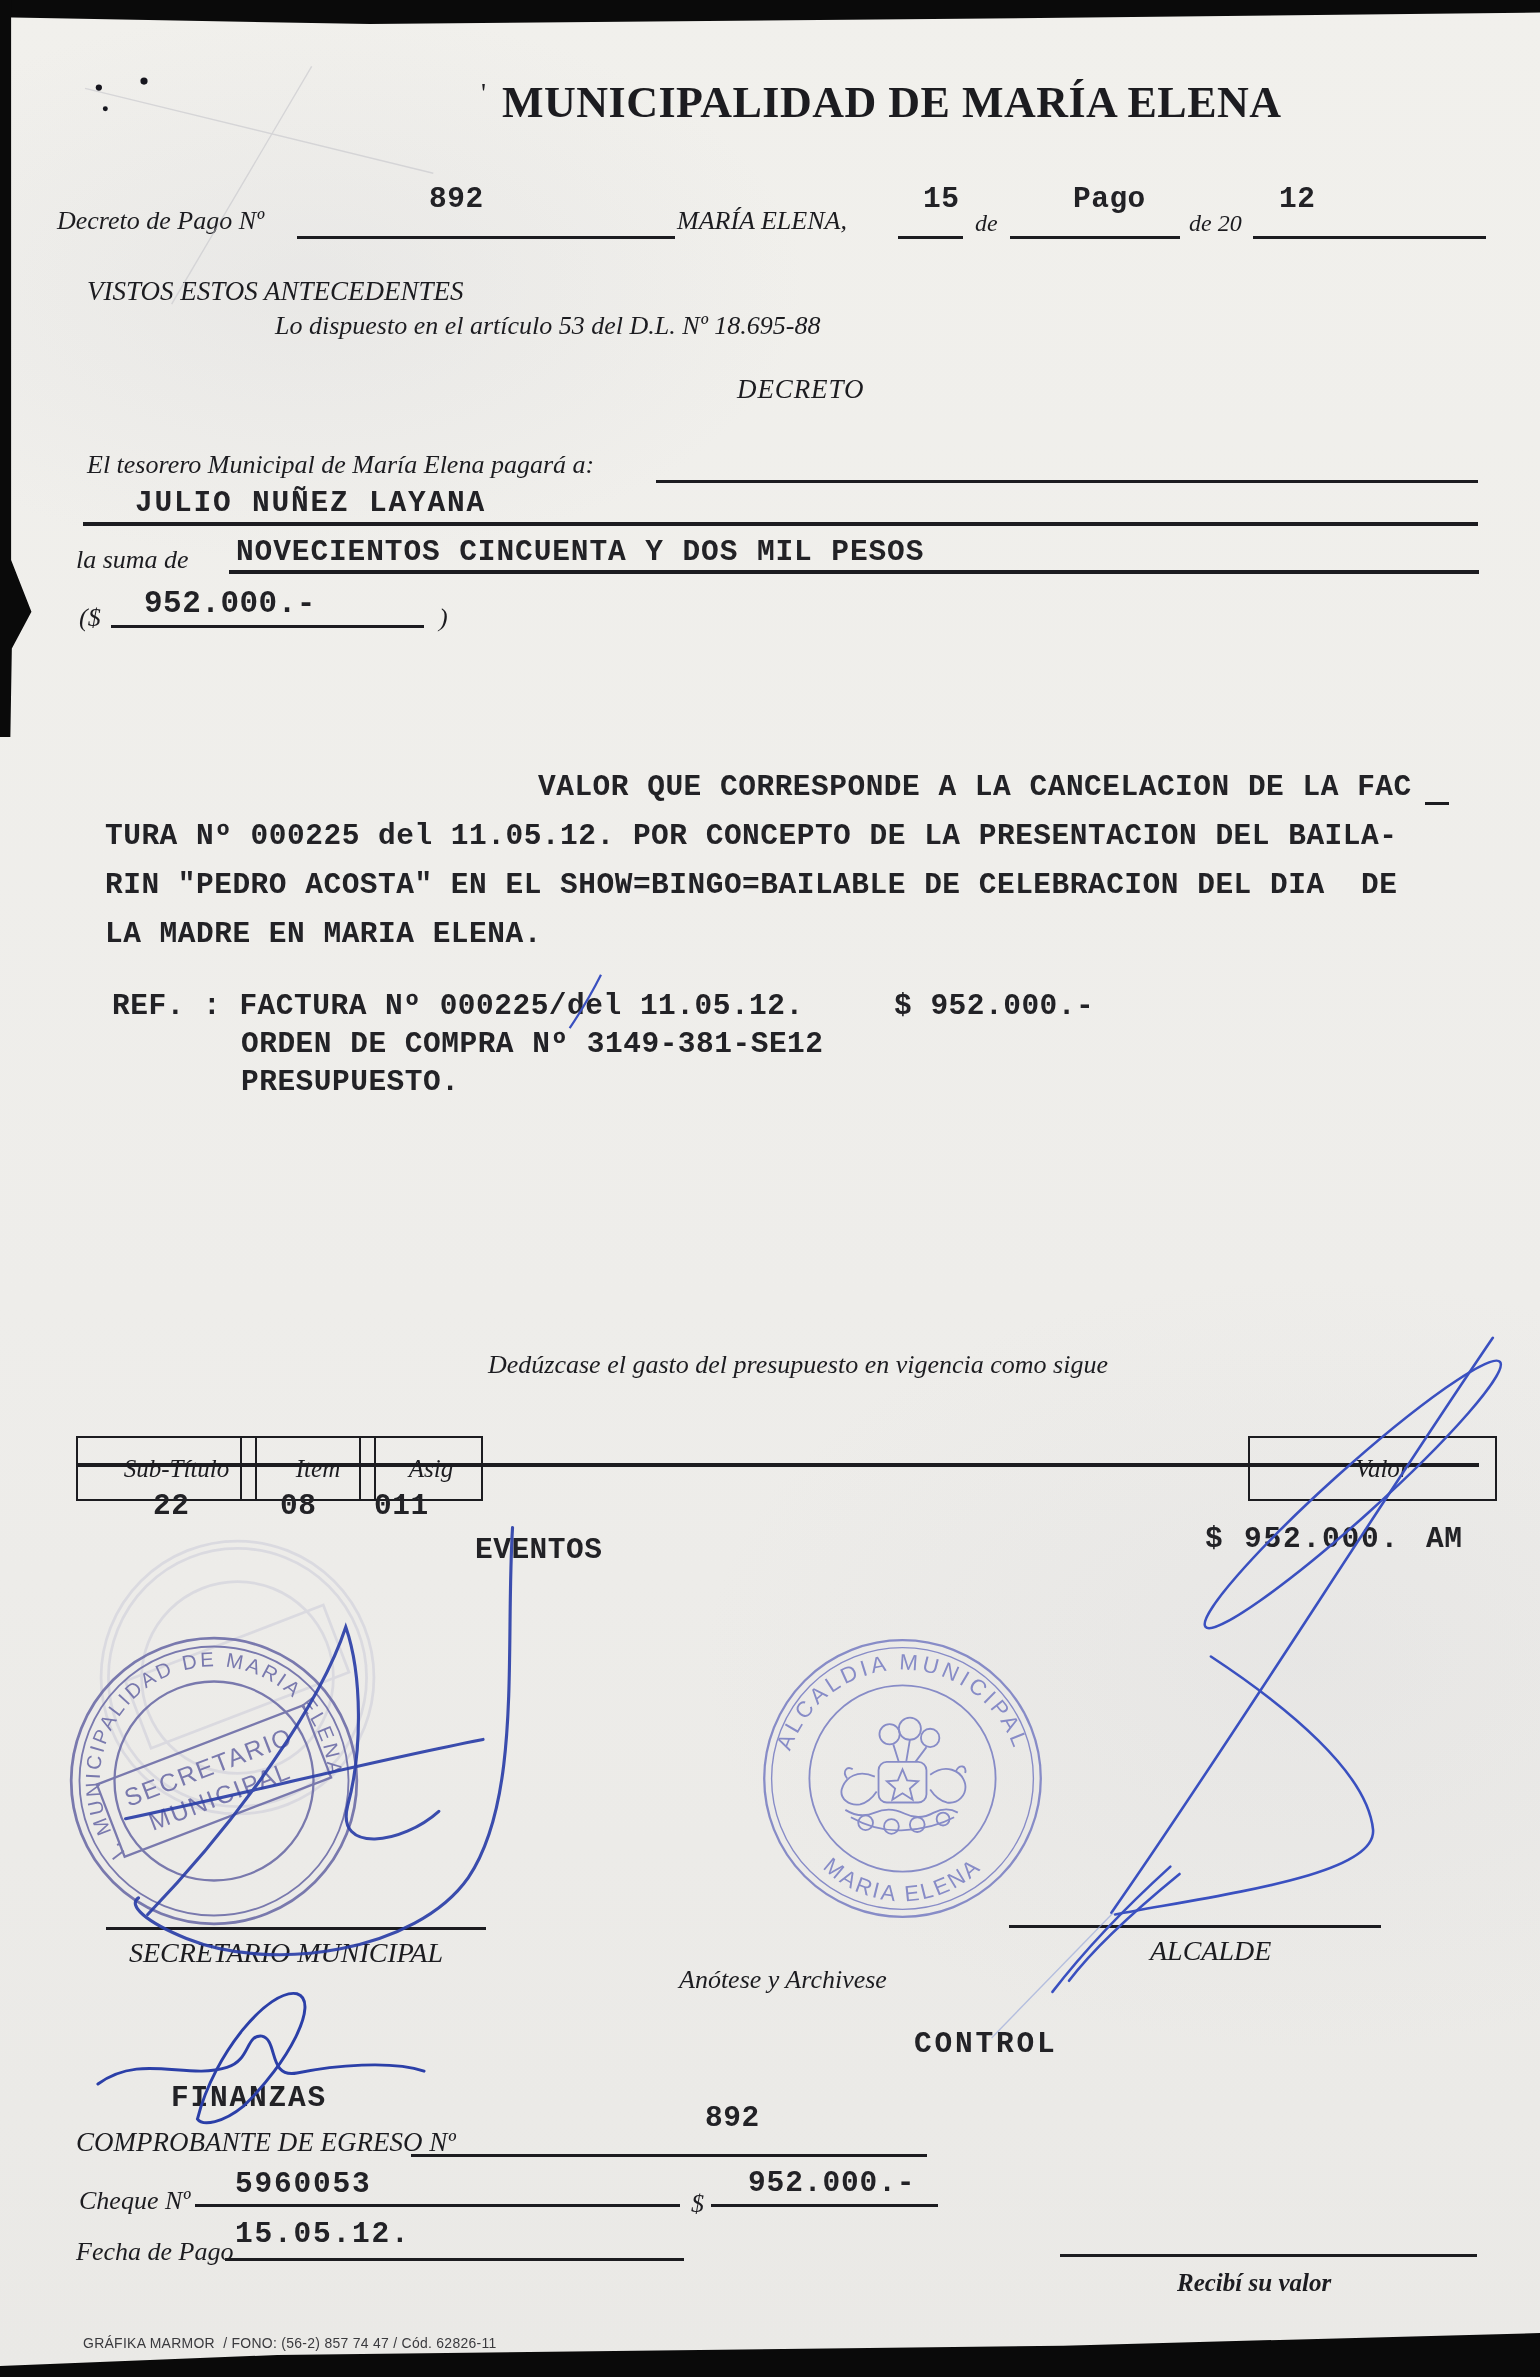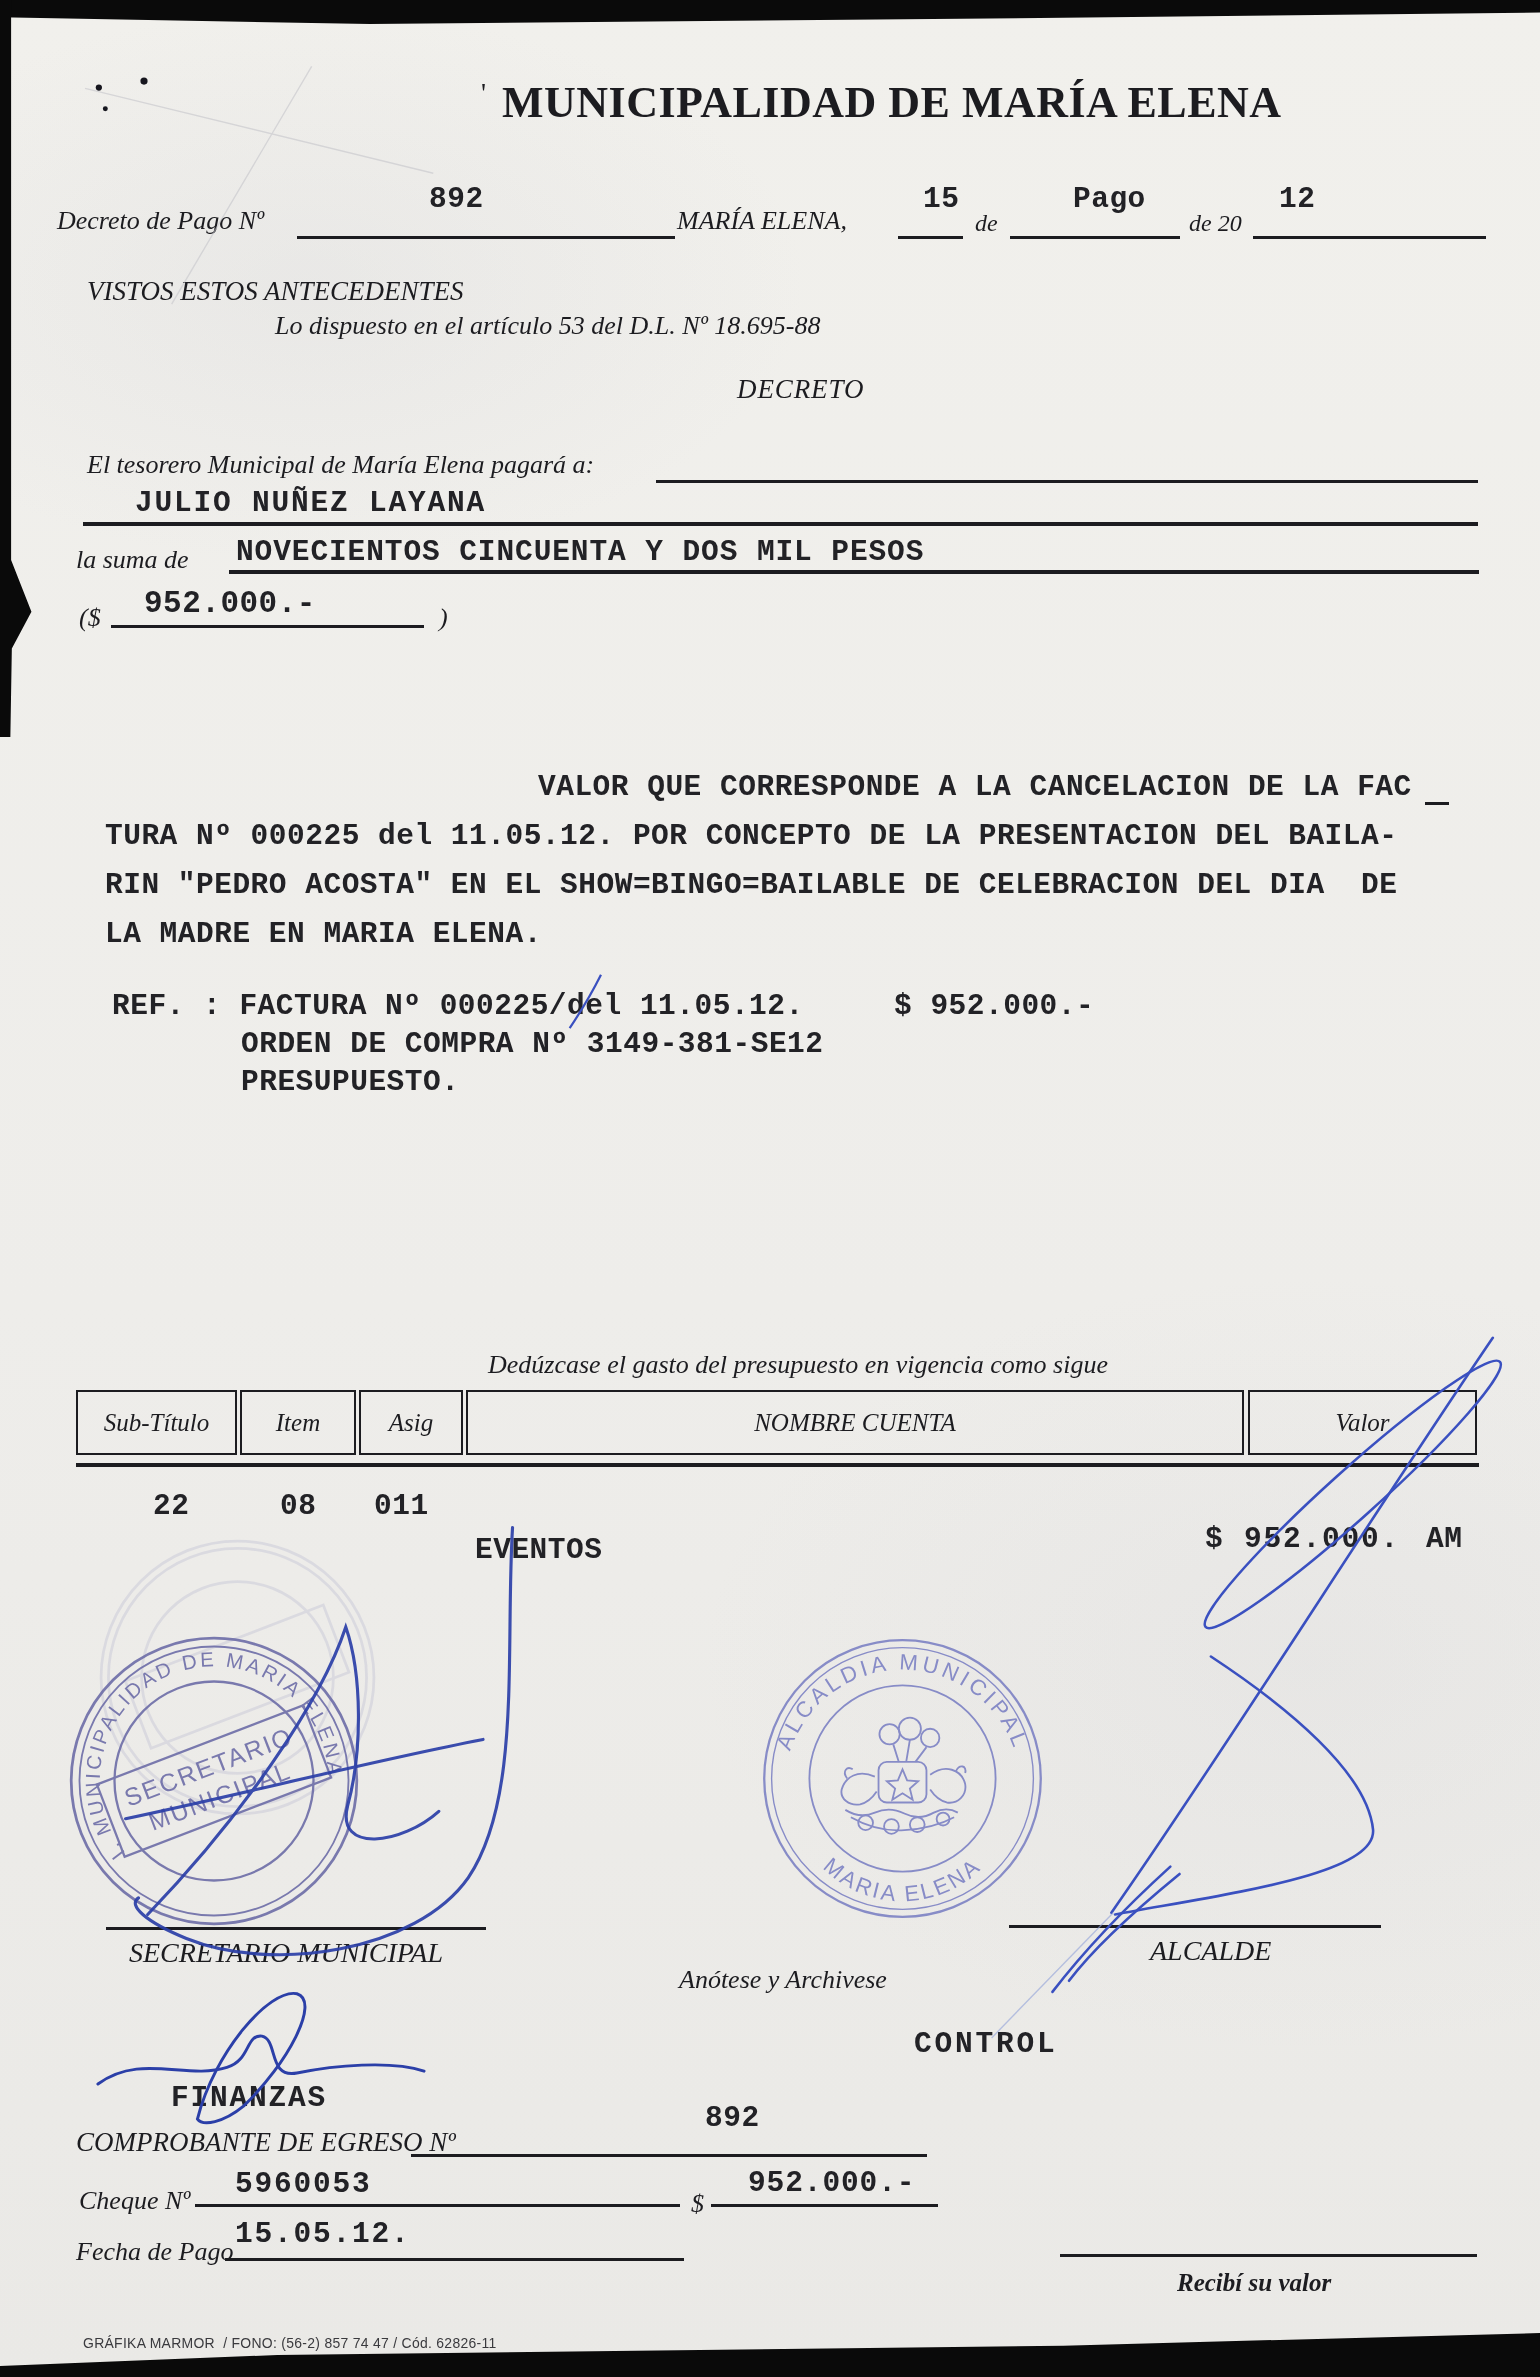--- a/index.html
+++ b/index.html
@@ -15,22 +15,22 @@
       radial-gradient(1014px 645px at 85% 70%, rgba(205,205,210,.18), rgba(0,0,0,0) 60%),
       linear-gradient(180deg,#f1f0ec 0%, #eeedea 55%, #eae9e6 100%);
     font-family:"Liberation Serif",serif;}
   .abs{position:absolute;}
   .i{font-family:"Liberation Serif",serif;font-style:italic;color:var(--ink);white-space:pre;}
   .ser{font-family:"Liberation Serif",serif;color:var(--ink);white-space:pre;}
   .t{font-family:"Liberation Mono","DejaVu Sans Mono",monospace;font-weight:700;color:var(--typeink);white-space:pre;letter-spacing:0.5px;}
   .s26{font-size:24px}.s27{font-size:25px}.s28{font-size:26px}.s29{font-size:27px}.s30{font-size:28px}
   .t32{font-size:29.5px}.t34{font-size:31px}
   .ln{position:absolute;background:var(--ink);height:2.8px;}
-  .cell{position:absolute;border:2.8px solid var(--ink);top:1390px;height:61px;
-        display:flex;align-items:center;justify-content:center;}
+  .cell{position:absolute;border:2.8px solid var(--ink);top:1436px;height:61px;
+        display:flex;align-items:center;justify-content:center;padding-left:20px;}
   .edgebar{position:absolute;background:var(--edge);}
   svg{display:block}
   .small{font-family:"Liberation Sans",sans-serif;font-size:14.7px;color:#3a3a3e;letter-spacing:0.3px;white-space:pre;}
 </style>
 </head>
 <body>
 
 <div id="page">
 
   <div class="edgebar" style="left:0;top:0;width:1541px;height:28px;clip-path:polygon(0 0,100% 0,100% 45%,72% 62%,24% 86%,0 62%);"></div>
@@ -77,21 +77,20 @@
 
   <div class="abs t t32" style="left:112px;top:989px;">REF. : FACTURA Nº 000225/del 11.05.12.</div>
   <div class="abs t t32" style="left:894px;top:989px;">$ 952.000.-</div>
   <div class="abs t t32" style="left:241px;top:1027px;">ORDEN DE COMPRA Nº 3149-381-SE12</div>
   <div class="abs t t32" style="left:241px;top:1065px;">PRESUPUESTO.</div>
 
   <div class="abs i s28" style="left:488px;top:1350px;">Dedúzcase el gasto del presupuesto en vigencia como sigue</div>
   <div class="cell i s27" style="left:76px;width:157px;">Sub-Título</div>
   <div class="cell i s27" style="left:240px;width:112px;">Item</div>
   <div class="cell i s27" style="left:359px;width:100px;">Asig</div>
-  <div class="cell i s27" style="left:466px;width:774px;">NOMBRE CUENTA</div>
   <div class="cell i s27" style="left:1248px;width:225px;">Valor</div>
   <div class="ln" style="left:76px;top:1463px;width:1403px;height:3.7px;"></div>
 
   <div class="abs t t32" style="left:153px;top:1489px;">22</div>
   <div class="abs t t32" style="left:280px;top:1489px;">08</div>
   <div class="abs t t32" style="left:374px;top:1489px;">011</div>
   <div class="abs t t32" style="left:475px;top:1533px;">EVENTOS</div>
   <div class="abs t t32" style="left:1205px;top:1522px;letter-spacing:1.8px;">$ 952.000.</div>
   <div class="abs t t32" style="left:1426px;top:1522px;">AM</div>
 

